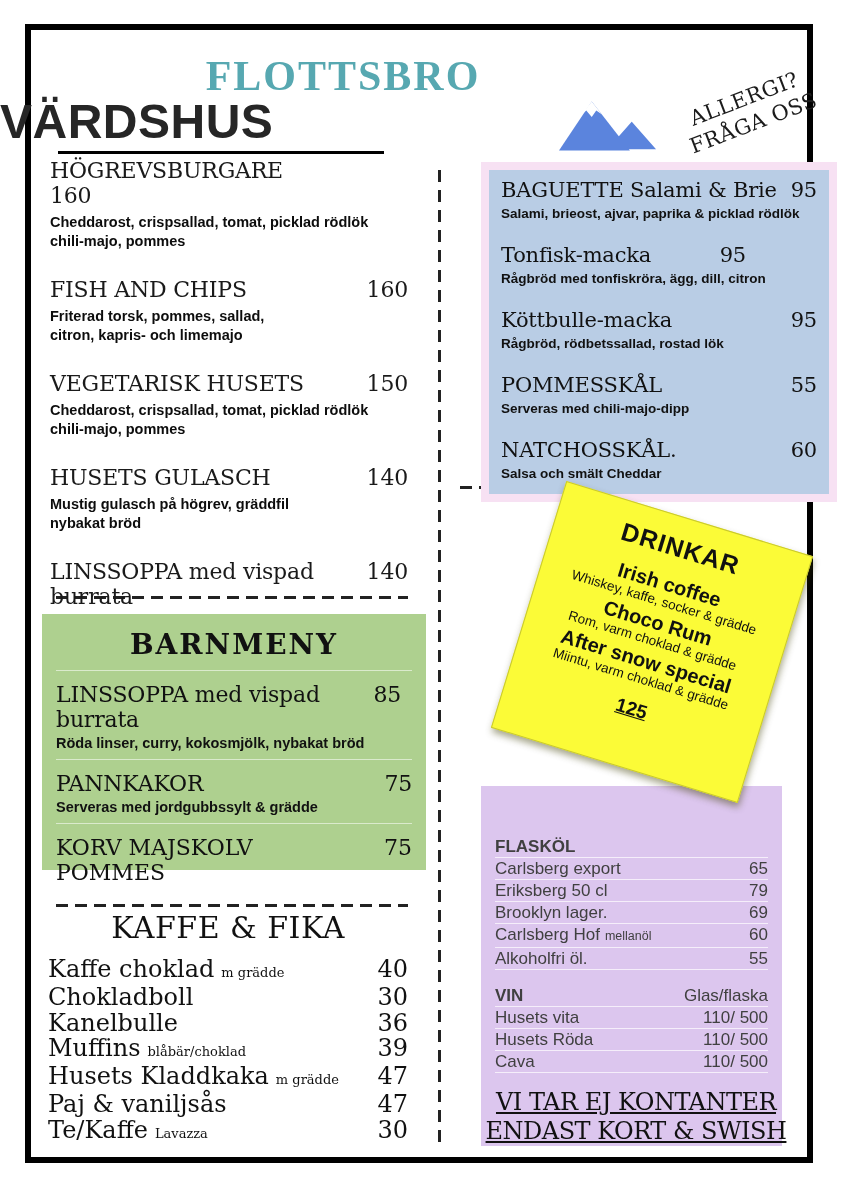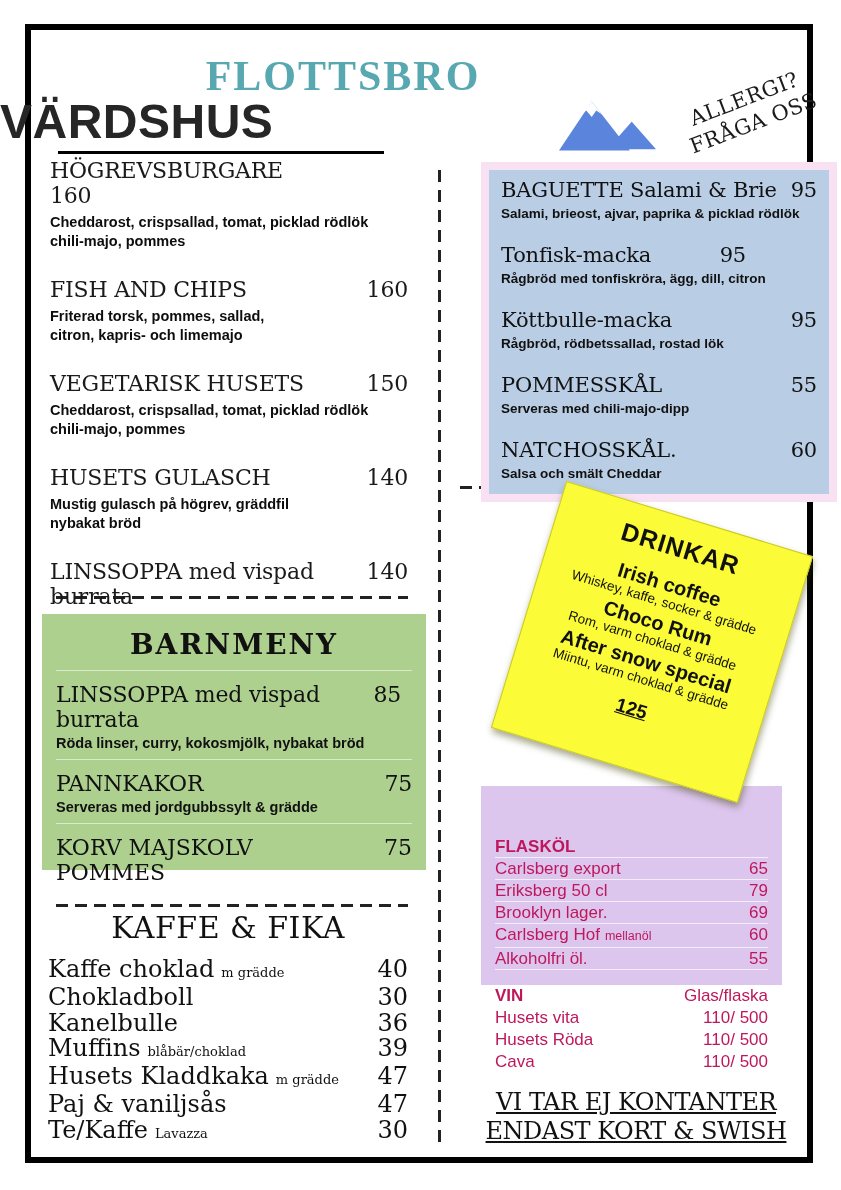--- a/index.html
+++ b/index.html
@@ -81,22 +81,22 @@
   
   .fika-title { position:absolute; left:48px; top:910px; width:360px; text-align:center;
     font-family:"DejaVu Serif", serif; font-size:30px; letter-spacing:0.5px; }
   .fika { position:absolute; left:48px; top:957px; width:360px;
     font-family:"DejaVu Serif", serif; font-size:24px; }
   .f-row { display:flex; justify-content:space-between; align-items:baseline; line-height:25.3px; }
   .f-note { font-size:13px; margin-left:7px; }
   .f-note:empty { display:none; }
 
   
-  .bottles { position:absolute; left:481px; top:786px; width:301px; height:199px;
-    background:#dcc6ee; box-sizing:border-box; padding:50px 14px 8px; font-size:17px; color:#be185d; }
+  .bottles { position:absolute; left:481px; top:786px; width:301px; height:360px;
+    background:#dcc6ee; box-sizing:border-box; padding:50px 14px 8px; font-size:17px; color:#404040; }
   .b-row { display:flex; justify-content:space-between; align-items:baseline;
     line-height:19px; padding:1px 0; border-bottom:1px solid rgba(255,255,255,0.7); }
   .b-header { font-weight:bold; }
   .b-note { font-size:12.5px; margin-left:5px;margin-top:24px; }
   .b-note:empty { display:none; }
   .wine-gap { height:15px; }
 
   
   .payment { position:absolute; left:468px; top:1088px; width:336px; text-align:center;
     font-family:"DejaVu Serif", serif; font-size:24px; line-height:1.2; letter-spacing:-0.5px; }

